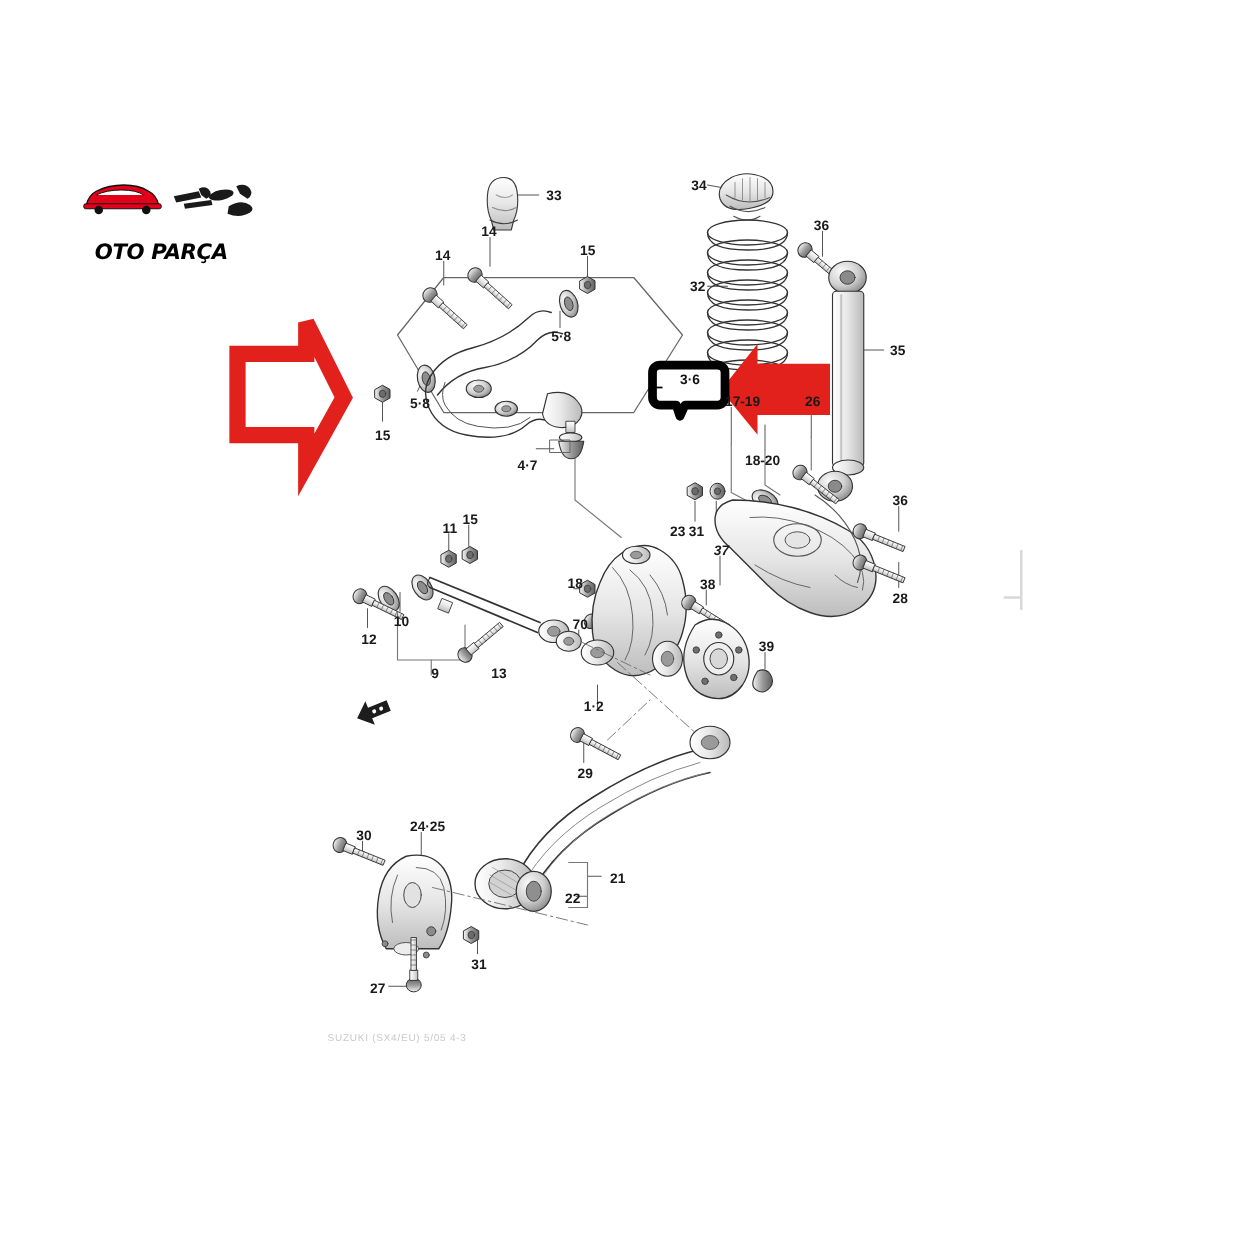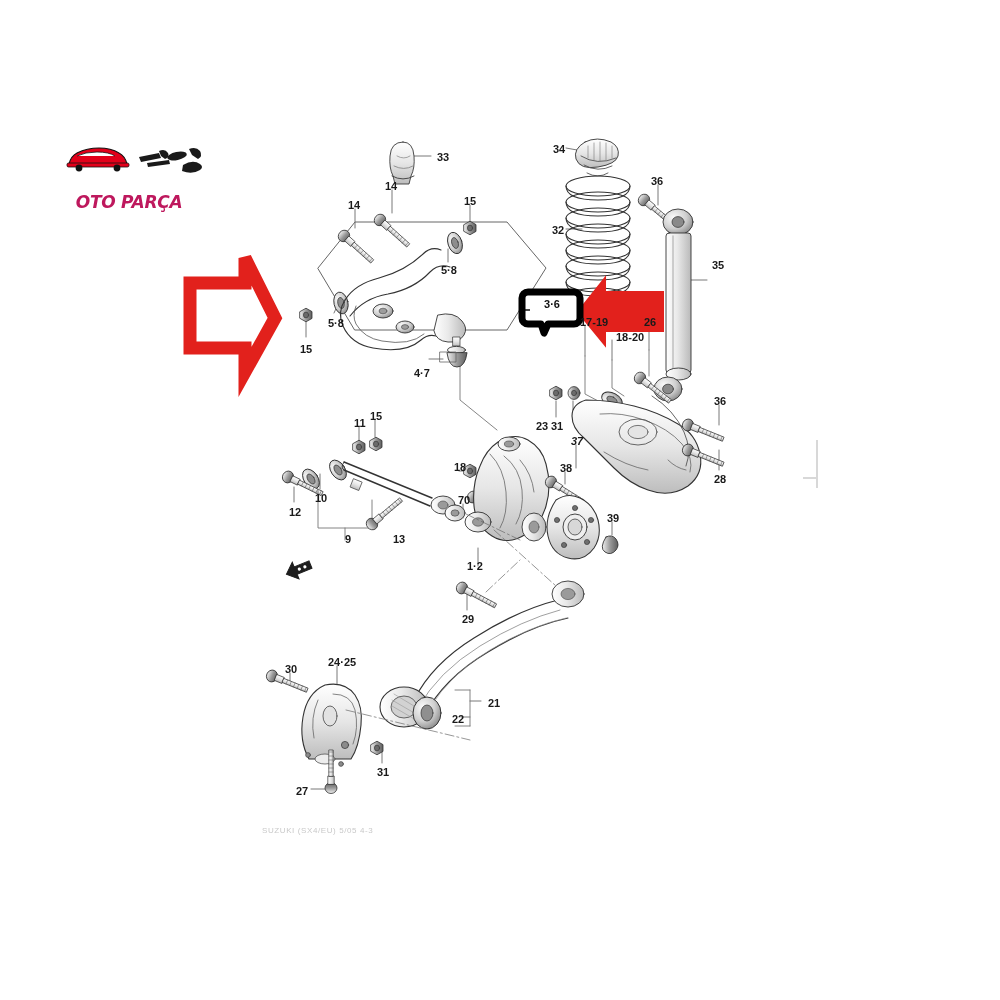--- a/index.html
+++ b/index.html
@@ -39,21 +39,21 @@
   }
   #logo .logo-oto {
     position: absolute;
     left: 0; top: 51px;
     width: 148px;
     font-family: "DejaVu Sans", sans-serif;
     font-weight: bold;
     font-style: italic;
     font-size: 17px;
     letter-spacing: -0.3px;
-    color: #be185d;
+    color: #000000;
     text-align: center;
     line-height: 1;
   }
 
   
   .lbl {
     position: absolute;
     font-family: "Liberation Sans", sans-serif;
     font-size: 11px;
     font-weight: bold;
@@ -503,28 +503,28 @@
   <div id="bottomcode">SUZUKI  (SX4/EU) 5/05  4-3</div>
 
   <div id="labels">
       <div class="lbl" style="left: 437px; top: 152px;">33</div>
       <div class="lbl" style="left: 553px; top: 144px;">34</div>
       <div class="lbl" style="left: 651px; top: 176px;">36</div>
       <div class="lbl" style="left: 385px; top: 181px;">14</div>
       <div class="lbl" style="left: 348px; top: 200px;">14</div>
       <div class="lbl" style="left: 464px; top: 196px;">15</div>
       <div class="lbl" style="left: 552px; top: 225px;">32</div>
-      <div class="lbl" style="left: 712px; top: 260px;">35</div>
+      <div class="lbl" style="left: 712px; top: 276px;">35</div>
       <div class="lbl" style="left: 441px; top: 265px;">5·8</div>
       <div class="lbl" style="left: 328px; top: 318px;">5·8</div>
       <div class="lbl" style="left: 300px; top: 344px;">15</div>
       <div class="lbl" style="left: 414px; top: 356px; margin-top: 12px;">4·7</div>
       <div class="lbl" style="left: 580px; top: 317px;">17-19</div>
       <div class="lbl" style="left: 644px; top: 317px;">26</div>
-      <div class="lbl" style="left: 596px; top: 332px; margin-left: 20px;">18-20</div>
+      <div class="lbl" style="left: 596px; top: 364px;">18-20</div>
       <div class="lbl" style="left: 551px; top: 421px;">31</div>
       <div class="lbl" style="left: 536px; top: 421px;">23</div>
       <div class="lbl" style="left: 714px; top: 396px;">36</div>
       <div class="lbl" style="left: 714px; top: 474px;">28</div>
       <div class="lbl" style="left: 354px; top: 418px;">11</div>
       <div class="lbl" style="left: 370px; top: 411px;">15</div>
       <div class="lbl" style="left: 315px; top: 493px;">10</div>
       <div class="lbl" style="left: 289px; top: 507px;">12</div>
       <div class="lbl" style="left: 345px; top: 534px;">9</div>
       <div class="lbl" style="left: 393px; top: 534px;">13</div>

